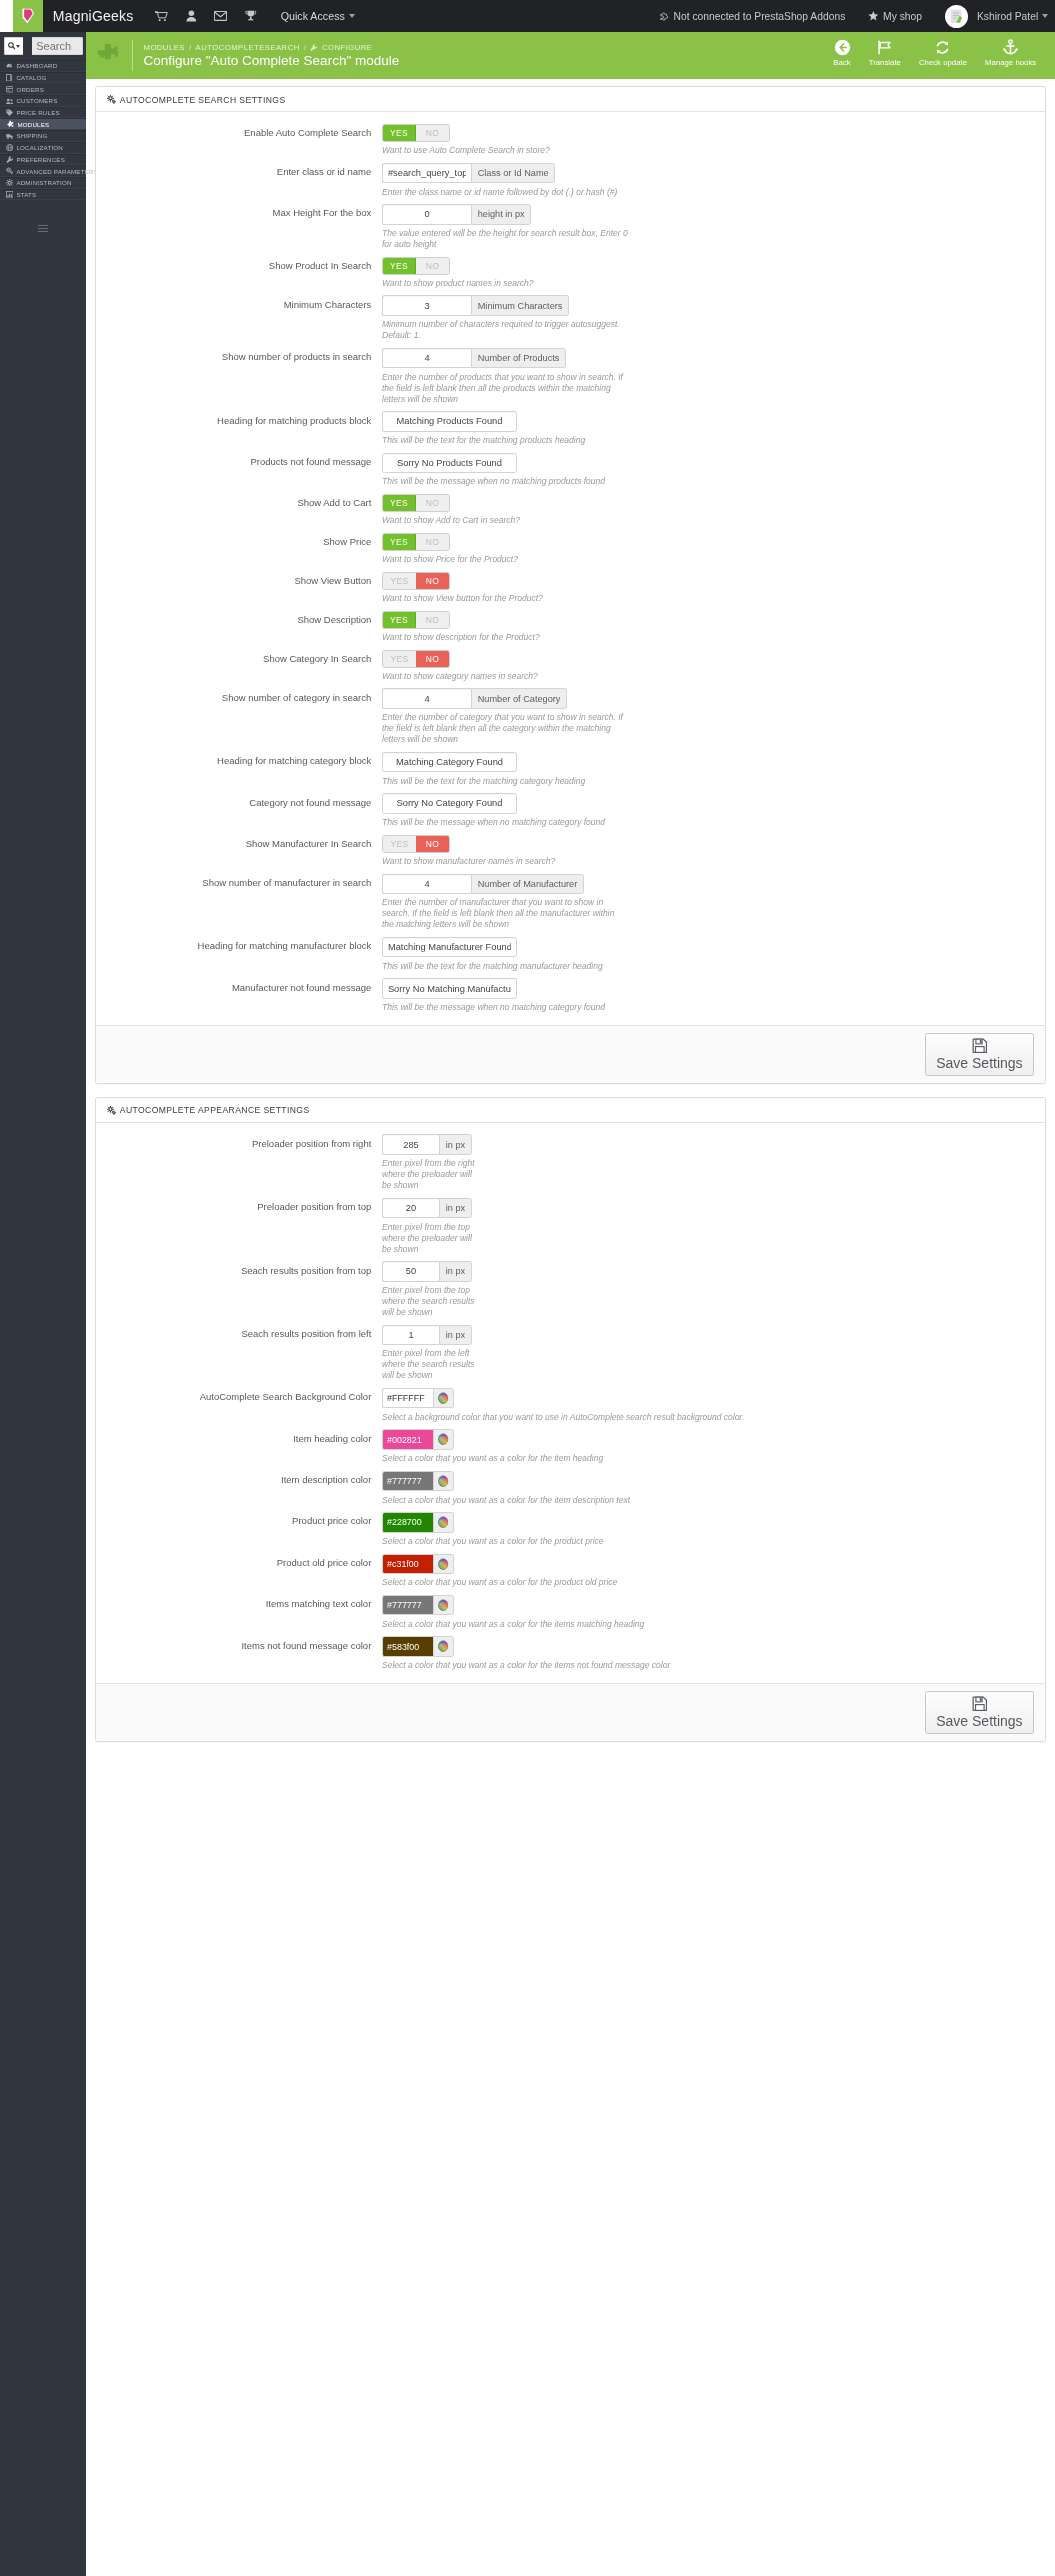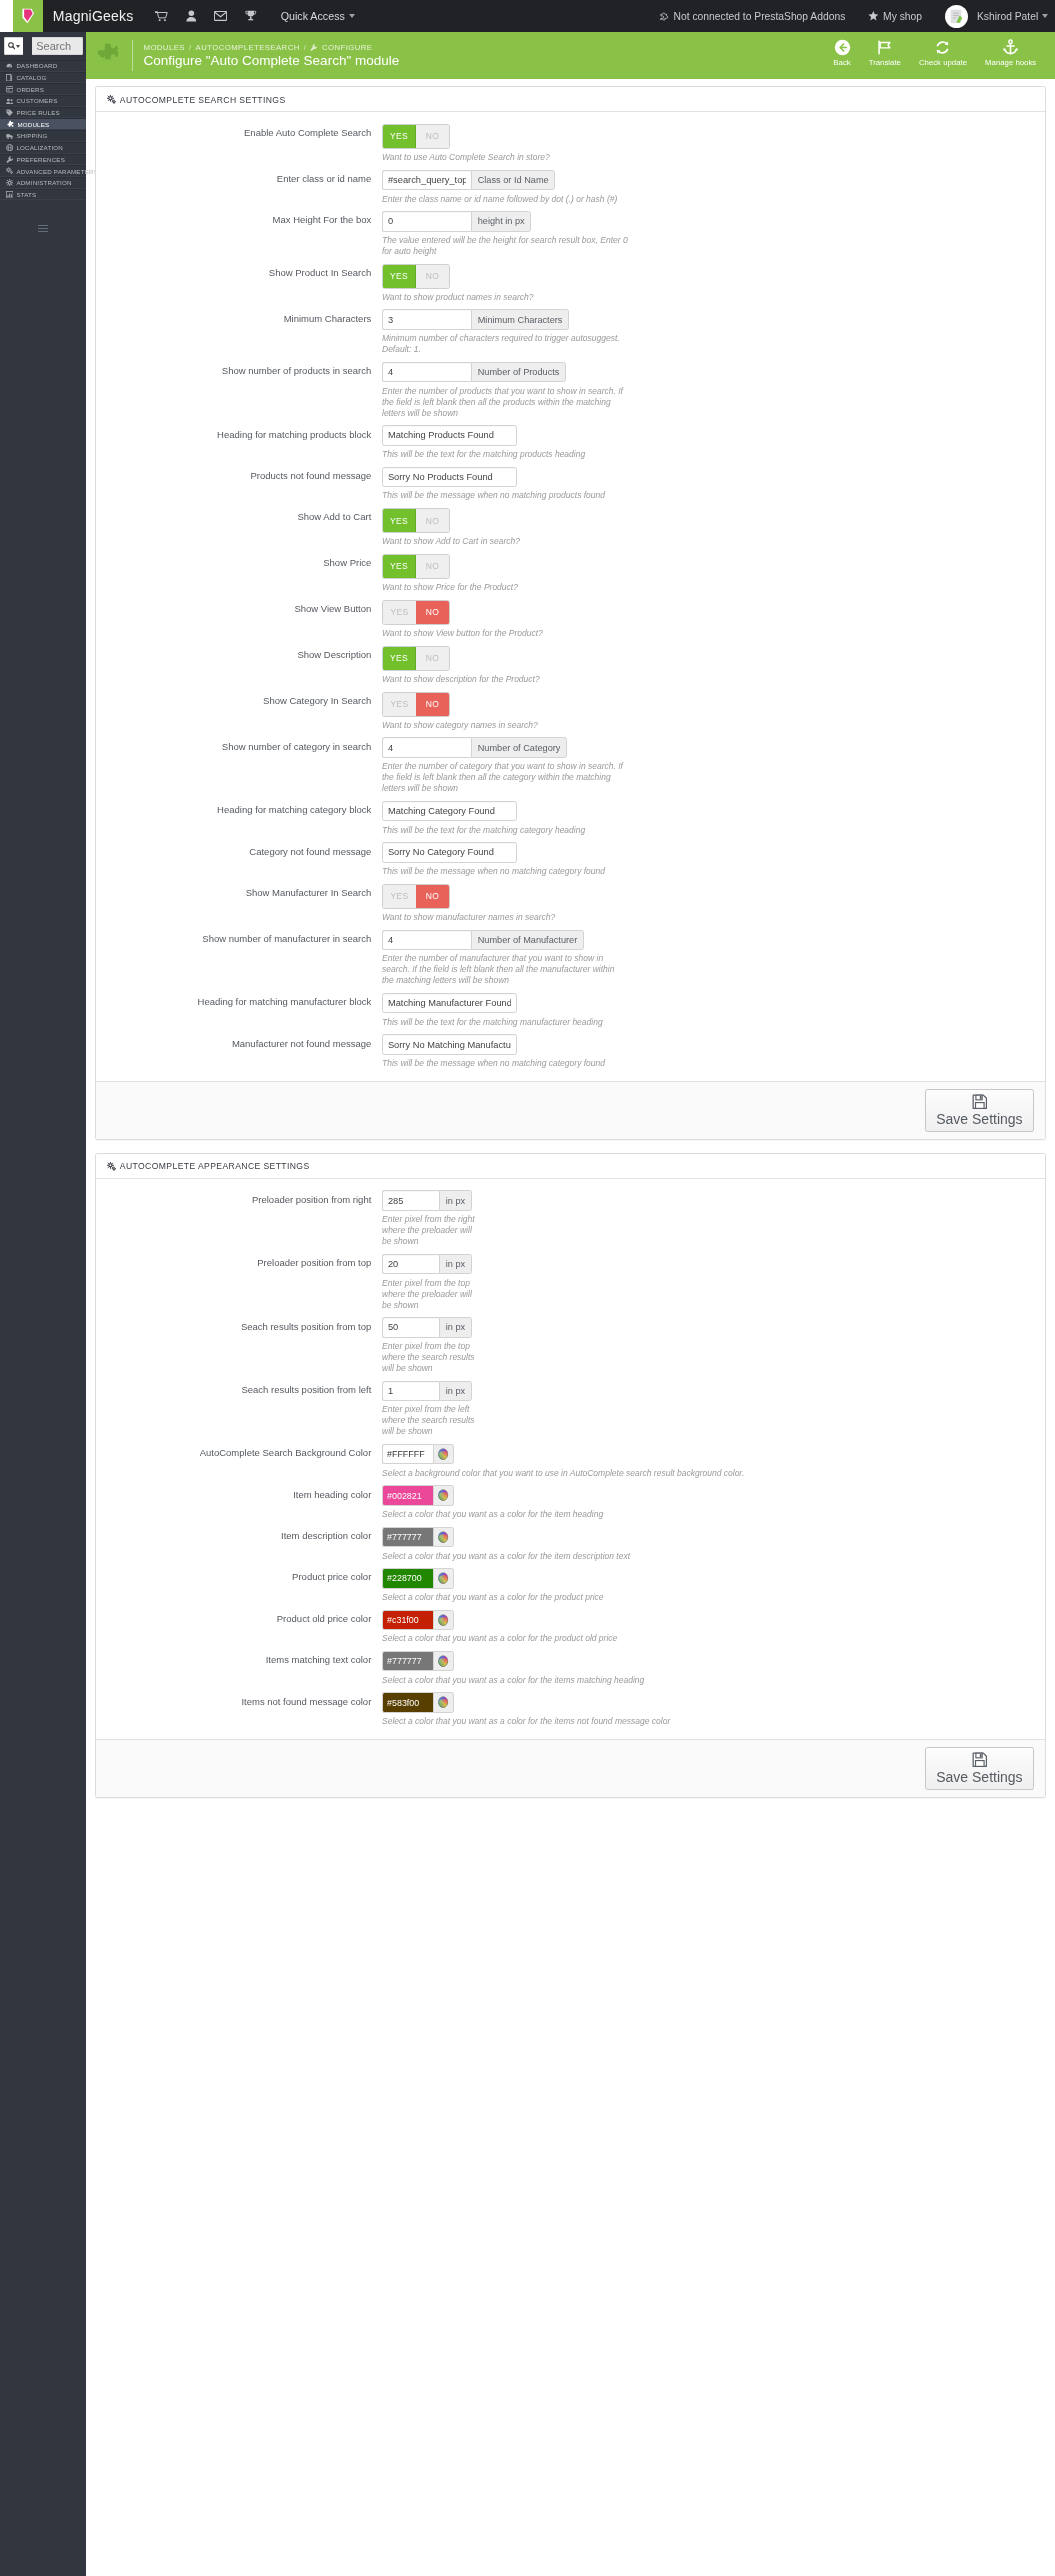--- a/index.html
+++ b/index.html
@@ -235,21 +235,21 @@
   }
   .hint.wide { max-width: 509px; }
   .hint.narrow { max-width: 97px; }
 
   
   .switch {
     display: inline-flex;
     border-radius: 2.5px;
     overflow: hidden;
     border: 0.8px solid #cfcfcf;
-    height: 25px;
+    height: 18px;
     box-shadow: inset 0 0.8px 0.8px rgba(0,0,0,.04);
   }
   .switch span {
     width: 33px;
     display: flex; align-items: center; justify-content: center;
     font-size: 8.5px;
     letter-spacing: 0.3px;
   }
   .switch .off-state { background: #efefef; color: #bdbdbd; }
   .switch .on-yes { background: #72c02c; color: #ffffff; border-right:0.8px solid #65ab27; }
@@ -262,21 +262,21 @@
     border: 0.8px solid #d3d3d3;
     border-radius: 2.5px;
     background: #fff;
     font-size: 9.3px;
     color: #444;
     padding: 0 4.9px;
     font-family: "Liberation Sans", sans-serif;
     outline: none;
     box-shadow: inset 0 0.8px 0.8px rgba(0,0,0,.045);
   }
-  .input-group .tinput { border-radius: 2.5px 0 0 2.5px; border-right: none; }
+  .input-group .tinput { border-radius: 2.5px 0 0 2.5px; border-right: none; text-align: center; }
   .addon {
     height: 20.5px;
     display: flex; align-items: center;
     padding: 0 5.7px;
     background: #eeeeee;
     border: 0.8px solid #d3d3d3;
     border-radius: 0 2.5px 2.5px 0;
     font-size: 9.2px;
     color: #5a5f66;
     white-space: nowrap;

